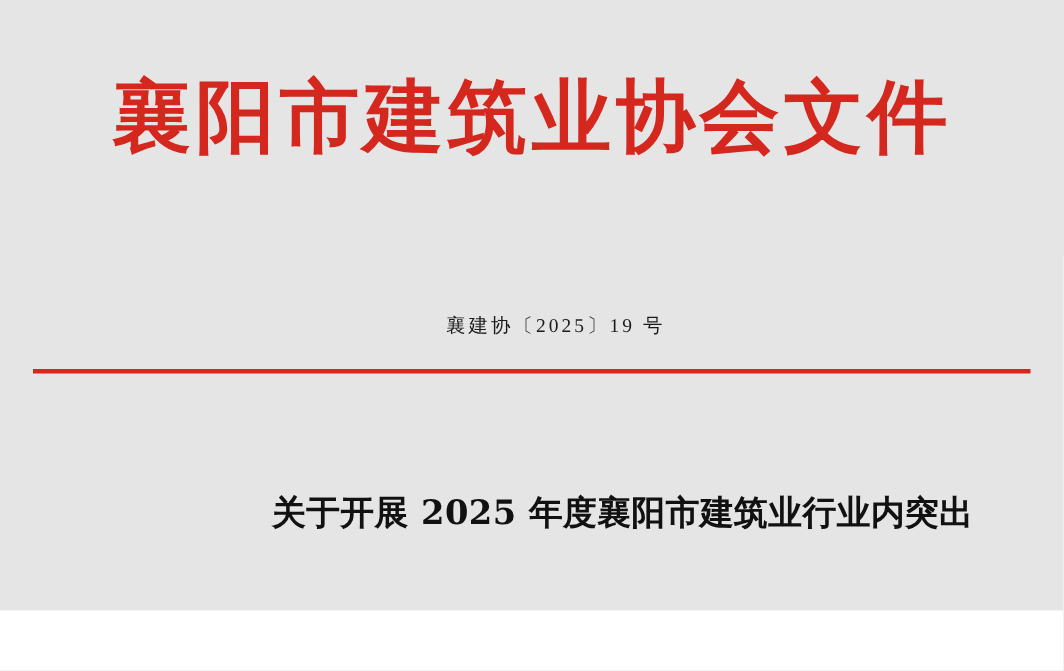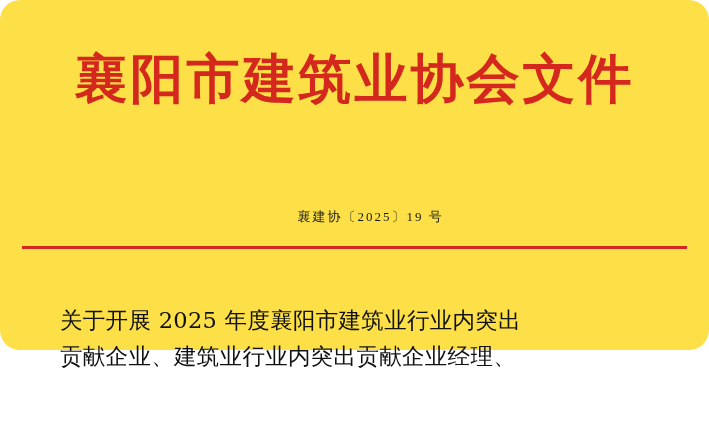--- a/index.html
+++ b/index.html
@@ -9,24 +9,23 @@
   body {
     width: 709px;
     height: 447px;
     background: #ffffff;
     font-family: "Liberation Serif", serif;
     overflow: hidden;
   }
   .page {
     position: relative;
     width: 709px;
-    height: 350px;
-    background: #fde047;
+    height: 407px;
+    background: #e5e5e5;
     box-sizing: border-box;
-    border-radius: 20px;
   }
   .doc-title {
     position: absolute;
     top: 48px;
     left: 0;
     width: 709px;
     text-align: center;
     color: #d4281e;
     font-family: "DejaVu Serif", "Liberation Serif", serif;
     font-weight: bold;
@@ -50,45 +49,44 @@
   .red-rule {
     position: absolute;
     top: 246px;
     left: 22px;
     width: 665px;
     height: 3px;
     background: #d4281e;
   }
   .subject {
     position: absolute;
-    top: 302px;
+    top: 324px;
     left: 60px;
     width: 589px;
-    text-align: left;
+    text-align: right;
     color: #111111;
     font-family: "DejaVu Serif", "Liberation Serif", serif;
     font-size: 22.5px;
     line-height: 1.62;
     letter-spacing: 0.3px;
-    font-weight: 400;
+    font-weight: 700;
   }
   .subject .line {
     display: block;
     white-space: nowrap;
   }
 </style>
 </head>
 <body>
 
 <div class="page">
 
   <div class="doc-title">襄阳市建筑业协会文件</div>
 
   <div class="doc-number">襄建协〔2025〕19 号</div>
 
   <div class="red-rule"></div>
 
   <div class="subject">
     <span class="line">关于开展 2025 年度襄阳市建筑业行业内突出</span>
-    <span class="line">贡献企业、建筑业行业内突出贡献企业经理、</span>
   </div>
 
 </div>
 
 </body></html>

